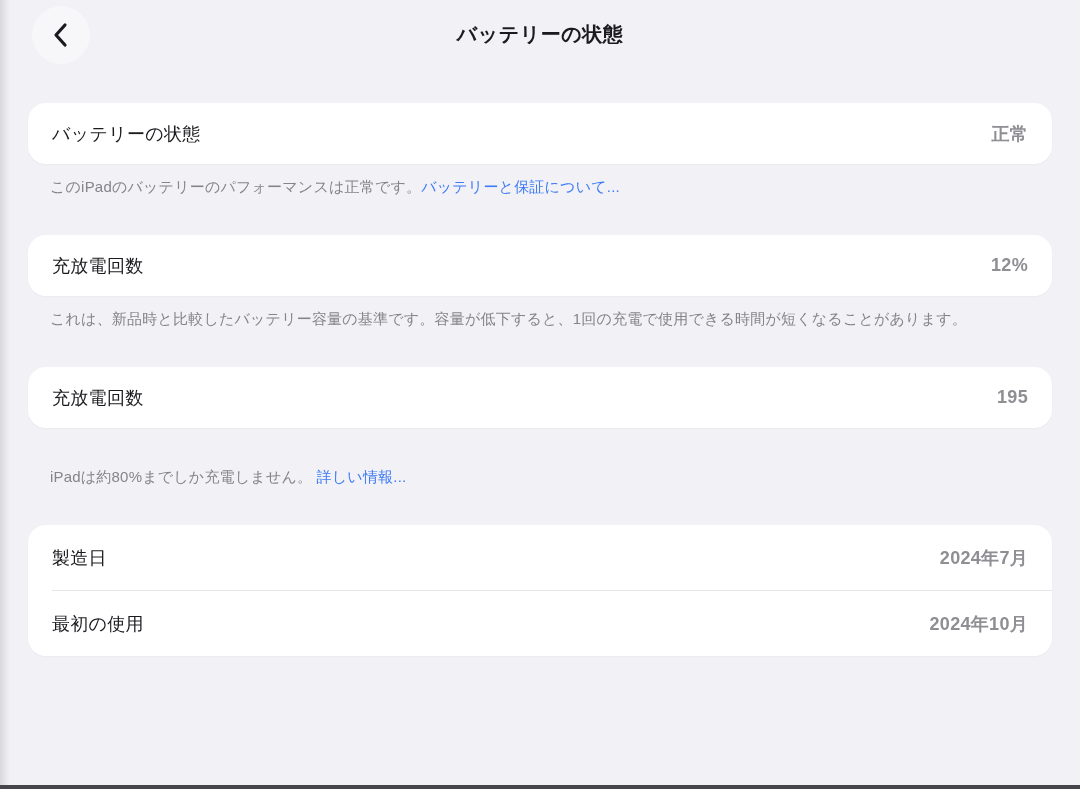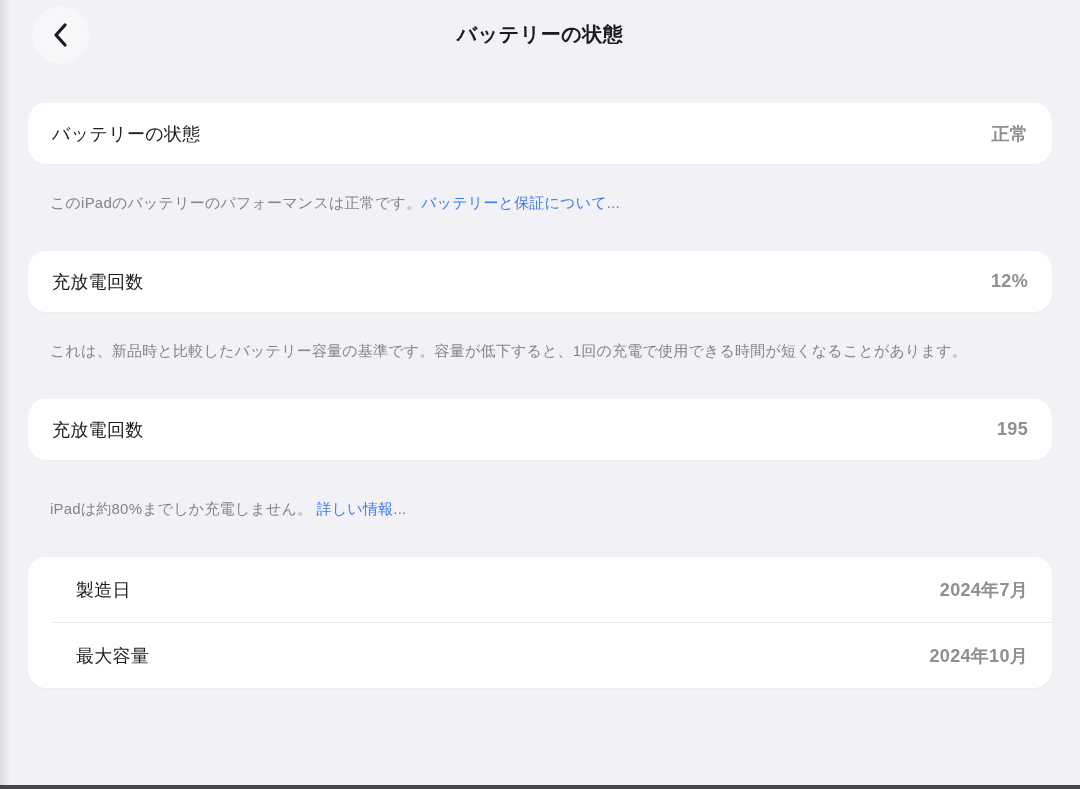--- a/index.html
+++ b/index.html
@@ -35,27 +35,27 @@
   main{padding:33px 28px 0;}
   .section{margin-bottom:38px;}
   .card{
     background:var(--card);border-radius:18px;overflow:hidden;
     box-shadow:0 1px 2px rgba(0,0,0,0.03);
   }
   .row{
     height:61px;display:flex;align-items:center;justify-content:space-between;
     padding:0 24px;
   }
-  .card.group .row{height:65px;margin-left:24px;}
+  .card.group .row{height:65px;}
   .row .label{font-size:18px;color:var(--label);letter-spacing:0.3px;}
   .row .value{font-size:18px;color:var(--value);letter-spacing:0.3px;font-weight:bold;}
   .divider{height:1px;background:var(--divider);margin-left:24px;}
 
   .footnote{
-    margin:28px 22px 0;font-size:15px;line-height:21px;color:var(--footer);
+    margin:12px 22px 0;font-size:15px;line-height:21px;color:var(--footer);
     letter-spacing:0.2px;
   }
   .footnote .link{color:var(--link);cursor:pointer;}
 
   
   .toggle{
     position:relative;width:92px;height:40px;border-radius:20px;
     background:var(--green);cursor:pointer;flex:0 0 auto;border:none;
   }
   .toggle .knob{
@@ -115,21 +115,21 @@
   </section>
 
   <section class="section">
     <div class="card group">
       <div class="row">
         <span class="label">製造日</span>
         <span class="value">2024年7月</span>
       </div>
       <div class="divider"></div>
       <div class="row">
-        <span class="label">最大容量</span>
+        <span class="label">最初の使用</span>
         <span class="value">2024年10月</span>
       </div>
     </div>
   </section>
 
 </main>
 
 <div class="edge-bottom"></div>
 
 </body></html>

